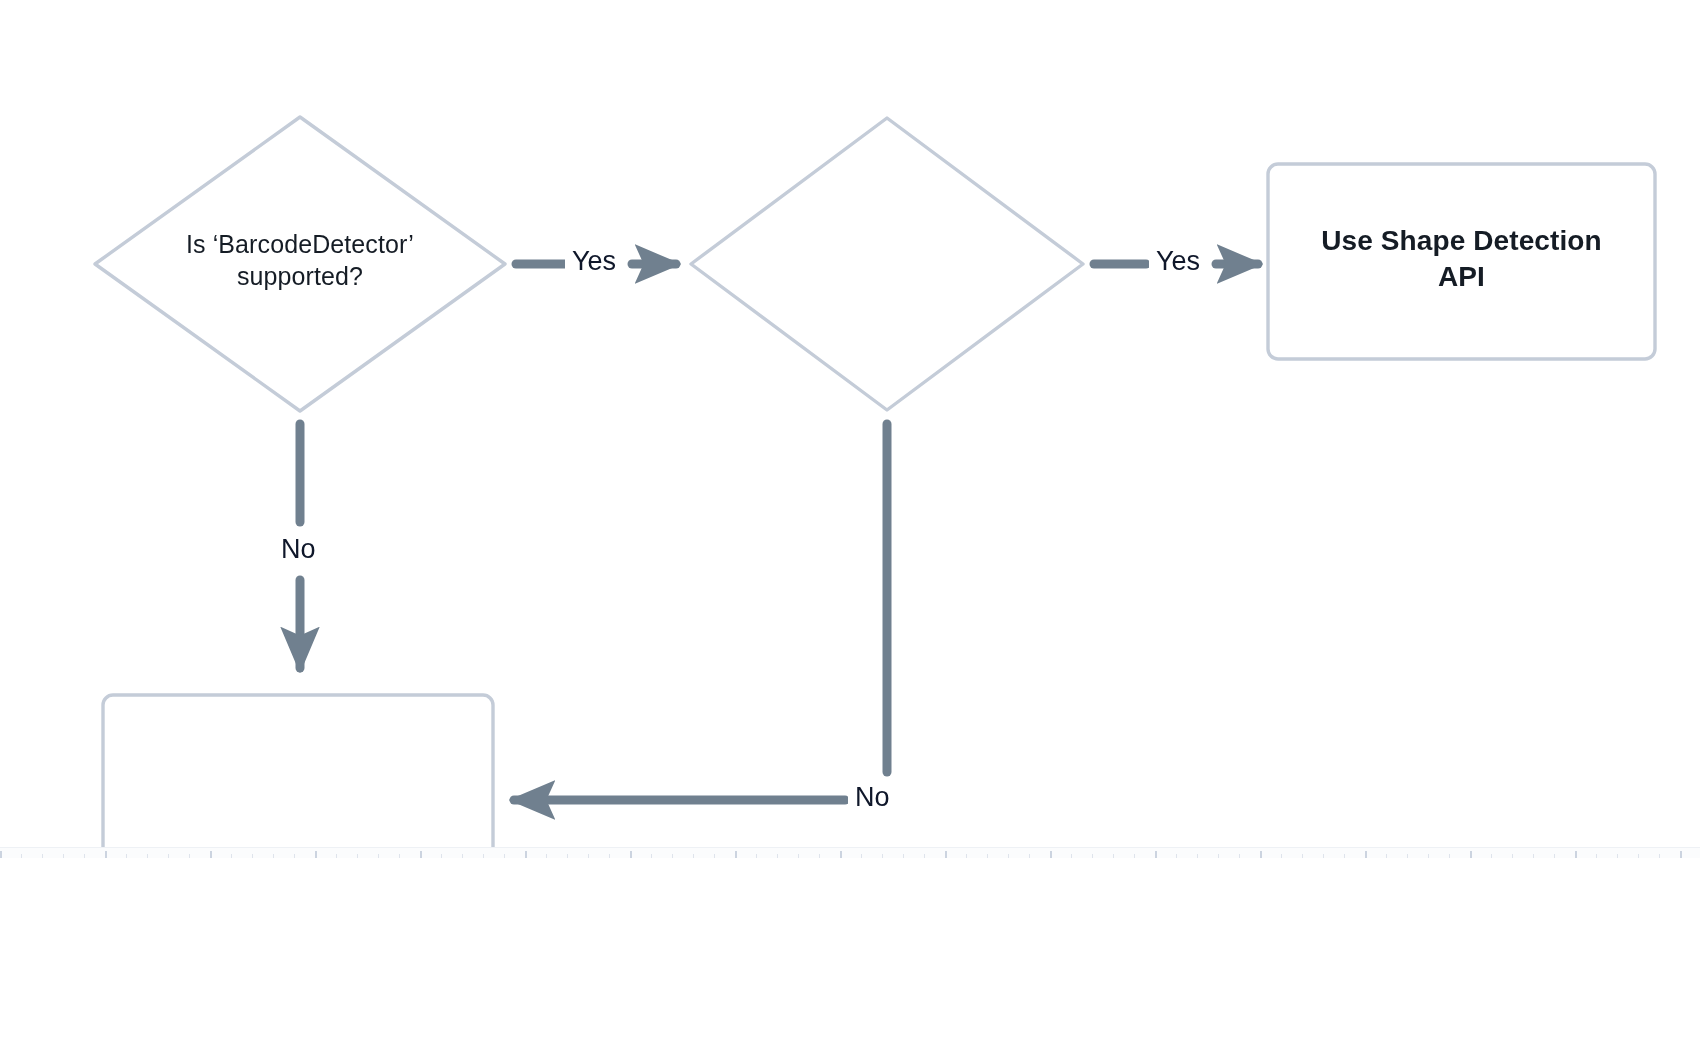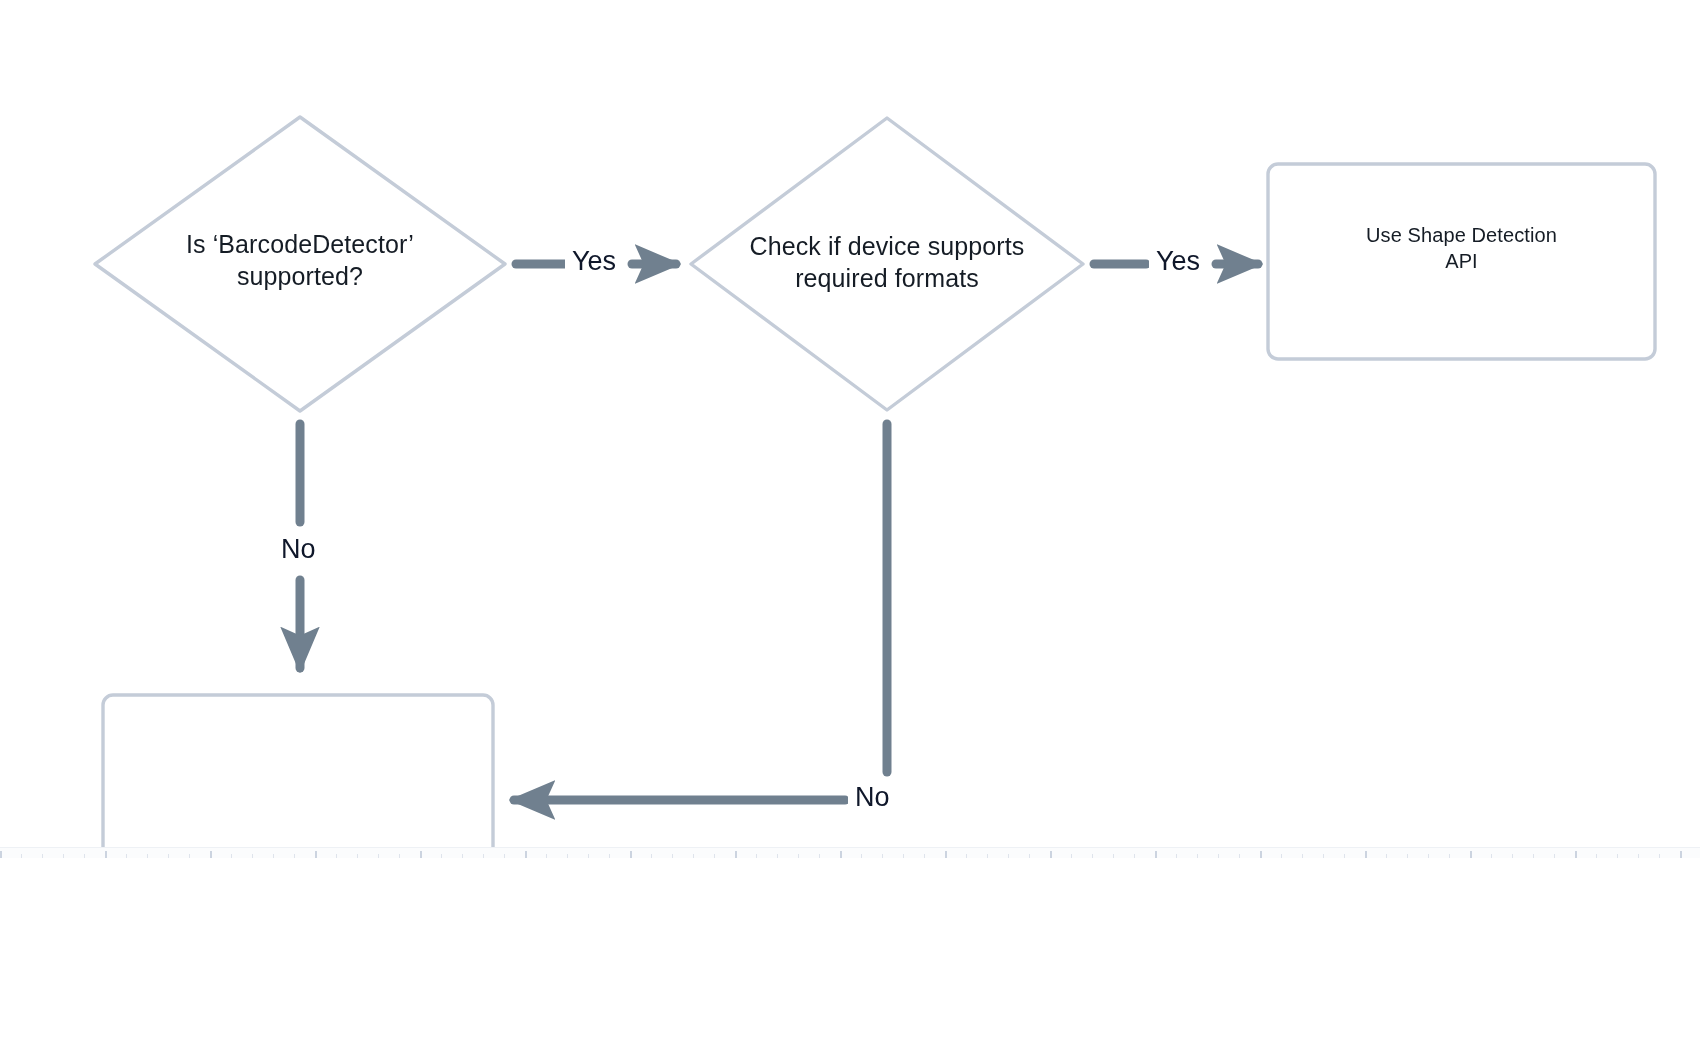--- a/index.html
+++ b/index.html
@@ -32,21 +32,22 @@
     color: #151c25;
     line-height: 1.28;
     white-space: pre-line;
     pointer-events: none;
     letter-spacing: 0.1px;
   }
   .diamond-label {
     font-size: 25px;
   }
   .box-label {
-    font-size: 20px;
+    font-size: 28px;
+    font-weight: bold;
   }
   .edge-label {
     position: absolute;
     color: #0f172a;
     font-size: 27px;
     text-align: center;
     background: #ffffff;
     padding: 0 7px;
     line-height: 1;
     white-space: nowrap;
@@ -107,22 +108,20 @@
       <line x1="1216" y1="264" x2="1258" y2="264" marker-end="url(#arrowhead)"></line>
 
       <line x1="887" y1="424" x2="887" y2="772"></line>
       <line x1="845" y1="800" x2="514" y2="800" marker-end="url(#arrowhead)"></line>
     </g>
   </svg>
 
   <div class="node-label diamond-label" style="left:100px; top:228px; width:400px;">Is ‘BarcodeDetector’
 supported?</div>
 
-  <div class="node-label diamond-label" style="left:692px; top:230px; width:390px;">Check if device supports
-required formats</div>
 
   <div class="node-label box-label" style="left:1272px; top:223px; width:379px;">Use Shape Detection
 API</div>
 
 
   <div class="edge-label" style="left:565px; top:248px;">Yes</div>
 
   <div class="edge-label" style="left:274px; top:536px;">No</div>
 
   <div class="edge-label" style="left:1149px; top:248px;">Yes</div>

